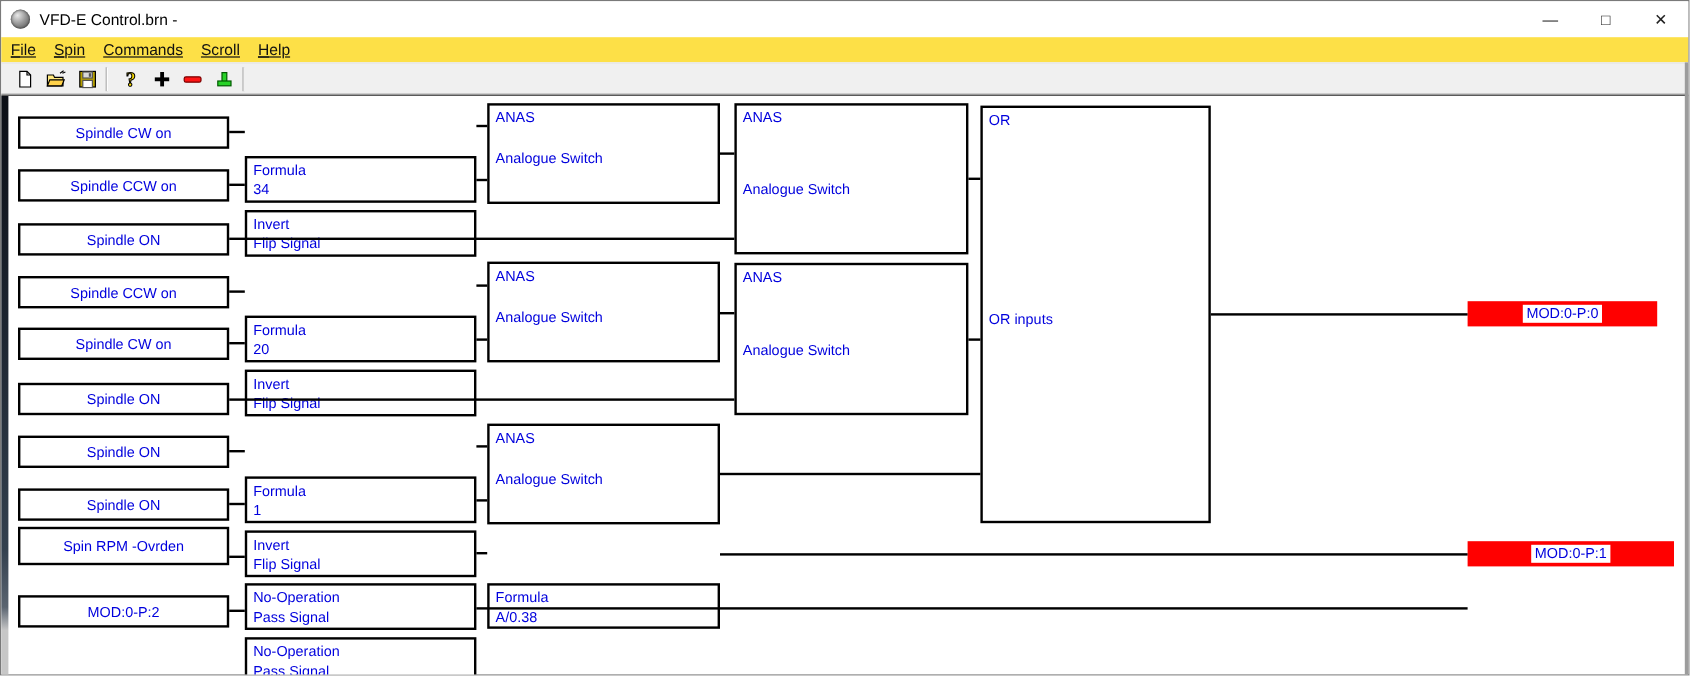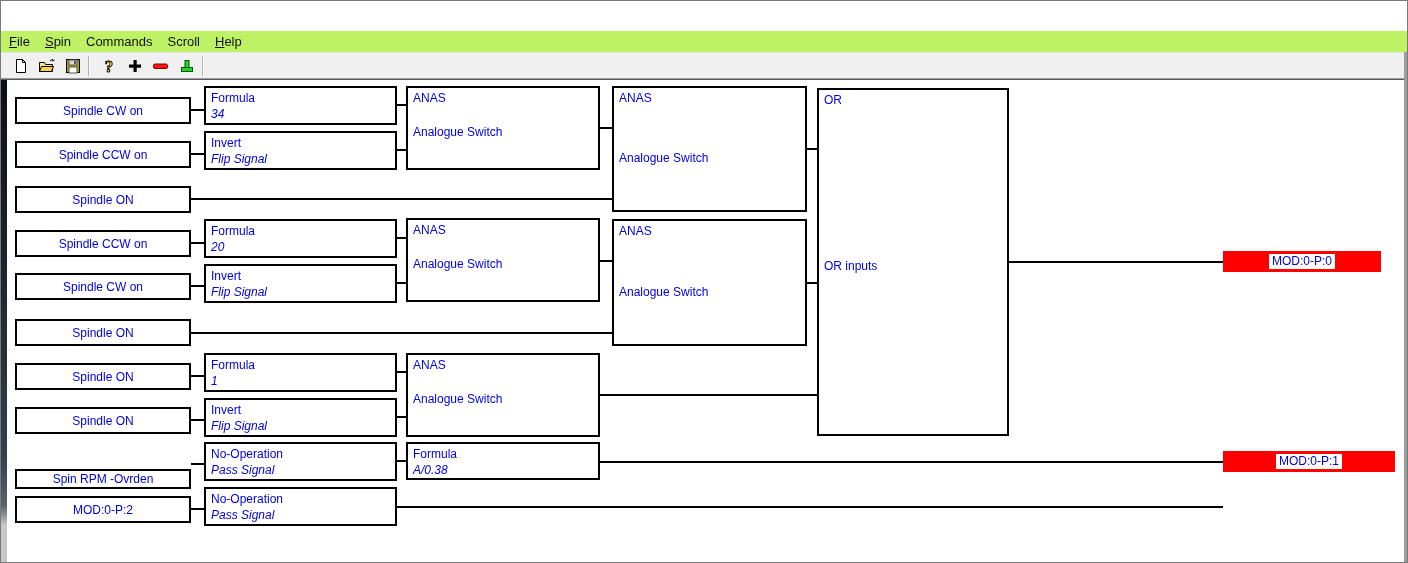--- a/index.html
+++ b/index.html
@@ -12,56 +12,65 @@
   
   .titlebar{position:absolute;left:0;top:0;width:100%;height:30px;background:#ffffff;display:flex;align-items:center;}
   .appicon{width:16px;height:16px;margin-left:8px;border-radius:50%;
     background:radial-gradient(circle at 35% 30%, #e8e8e8 0%, #9a9a9a 45%, #4a4a4a 100%);
     box-shadow:inset 0 0 2px #222;flex:0 0 auto;}
   .title-text{margin-left:8px;font-size:13px;color:#000;}
   .win-controls{position:absolute;right:0;top:0;height:30px;display:flex;}
   .win-btn{width:46px;height:30px;display:flex;align-items:center;justify-content:center;
     font-size:13px;color:#222;cursor:default;}
   
-  .menubar{position:absolute;left:0;top:30px;width:100%;height:21px;background:#bef264;
-    display:flex;align-items:center;font-size:13px;color:#111;}
+  .menubar{position:absolute;left:0;top:30px;width:100%;height:21px;background:#fde047;
+    display:flex;align-items:center;font-size:13px;color:#111;text-decoration:underline;}
   .menu-item{padding:2px 7px;margin-left:1px;}
   .menu-item.accel::first-letter{text-decoration:underline;}
   
   .toolbar{position:absolute;left:0;top:51px;width:100%;height:27px;background:#f0f0f0;
     border-top:1px solid #e5e5e5;border-bottom:1px solid #9a9a9a;box-sizing:border-box;
     display:flex;align-items:center;}
   .tb-btn{width:23px;height:22px;margin-left:3px;display:flex;align-items:center;justify-content:center;}
   .tb-sep{width:1px;height:20px;background:#b0b0b0;border-right:1px solid #fdfdfd;margin:0 4px;}
   .canvas-topline{position:absolute;left:0;top:78px;width:100%;height:1px;background:#5a5a5a;}
   
   .left-strip{position:absolute;left:0;top:79px;width:6px;height:484px;
     background:linear-gradient(180deg,#0c0f16 0%,#1d2530 40%,#33404e 78%,#5a6470 88%,#c7c7c7 92%,#c7c7c7 100%);}
   .right-strip{position:absolute;right:0;top:51px;width:3px;height:512px;background:#9c9c9c;}
   
   .blk{position:absolute;background:#fff;border:2px solid #000;box-sizing:border-box;
     color:#0000dd;font-size:12px;}
   .blk.in{display:flex;align-items:center;justify-content:center;}
-  .blk.op{padding:1px 4px;line-height:17px;}
+  .blk.op{padding:1px 4px;line-height:17px;margin-top:44px;}
   .blk .t{position:absolute;left:5px;top:3px;}
   .blk .mid3{position:absolute;left:5px;top:46%;}
   .blk .mid4{position:absolute;left:5px;top:52%;}
   .blk .line1{position:absolute;left:5px;top:2px;}
-  .blk .line2{position:absolute;left:5px;top:18px;font-style:italic;}
+  .blk .line2{position:absolute;left:5px;top:18px;}
   .or-label{position:absolute;left:5px;top:49%;}
   .out{position:absolute;background:#ff0000;display:flex;align-items:center;justify-content:center;box-sizing:border-box;}
   .out span{background:#ffffff;color:#0000dd;font-size:12px;padding:0 3px;line-height:15px;}
   .wire{position:absolute;height:2px;background:#000;}
   svg{display:block;}
 </style>
 </head>
 <body>
 
 <div id="app">
 
+  <div class="titlebar">
+    <div class="appicon"></div>
+    <div class="title-text">VFD-E Control.brn -</div>
+    <div class="win-controls">
+      <div class="win-btn">—</div>
+      <div class="win-btn">□</div>
+      <div class="win-btn">✕</div>
+    </div>
+  </div>
 
   <div class="menubar">
     <div class="menu-item accel">File</div>
     <div class="menu-item accel">Spin</div>
     <div class="menu-item">Commands</div>
     <div class="menu-item">Scroll</div>
     <div class="menu-item accel">Help</div>
   </div>
 
   <div class="toolbar">
@@ -133,21 +142,21 @@
     </div>
   <div class="blk in" style="left:14px;top:318px;width:176px;height:27px">
       <span>Spindle ON</span>
     </div>
   <div class="blk in" style="left:14px;top:362px;width:176px;height:27px">
       <span>Spindle ON</span>
     </div>
   <div class="blk in" style="left:14px;top:406px;width:176px;height:27px">
       <span>Spindle ON</span>
     </div>
-  <div class="blk in" style="left:14px;top:468px;width:176px;height:20px">
+  <div class="blk in" style="left:14px;top:438px;width:176px;height:32px">
       <span>Spin RPM -Ovrden</span>
     </div>
   <div class="blk in" style="left:14px;top:495px;width:176px;height:27px">
       <span>MOD:0-P:2</span>
     </div>
 
   <div class="blk op" style="left:203px;top:85px;width:193px;height:39px">
       <div class="line1">Formula</div>
       <div class="line2">34</div>
     </div>

